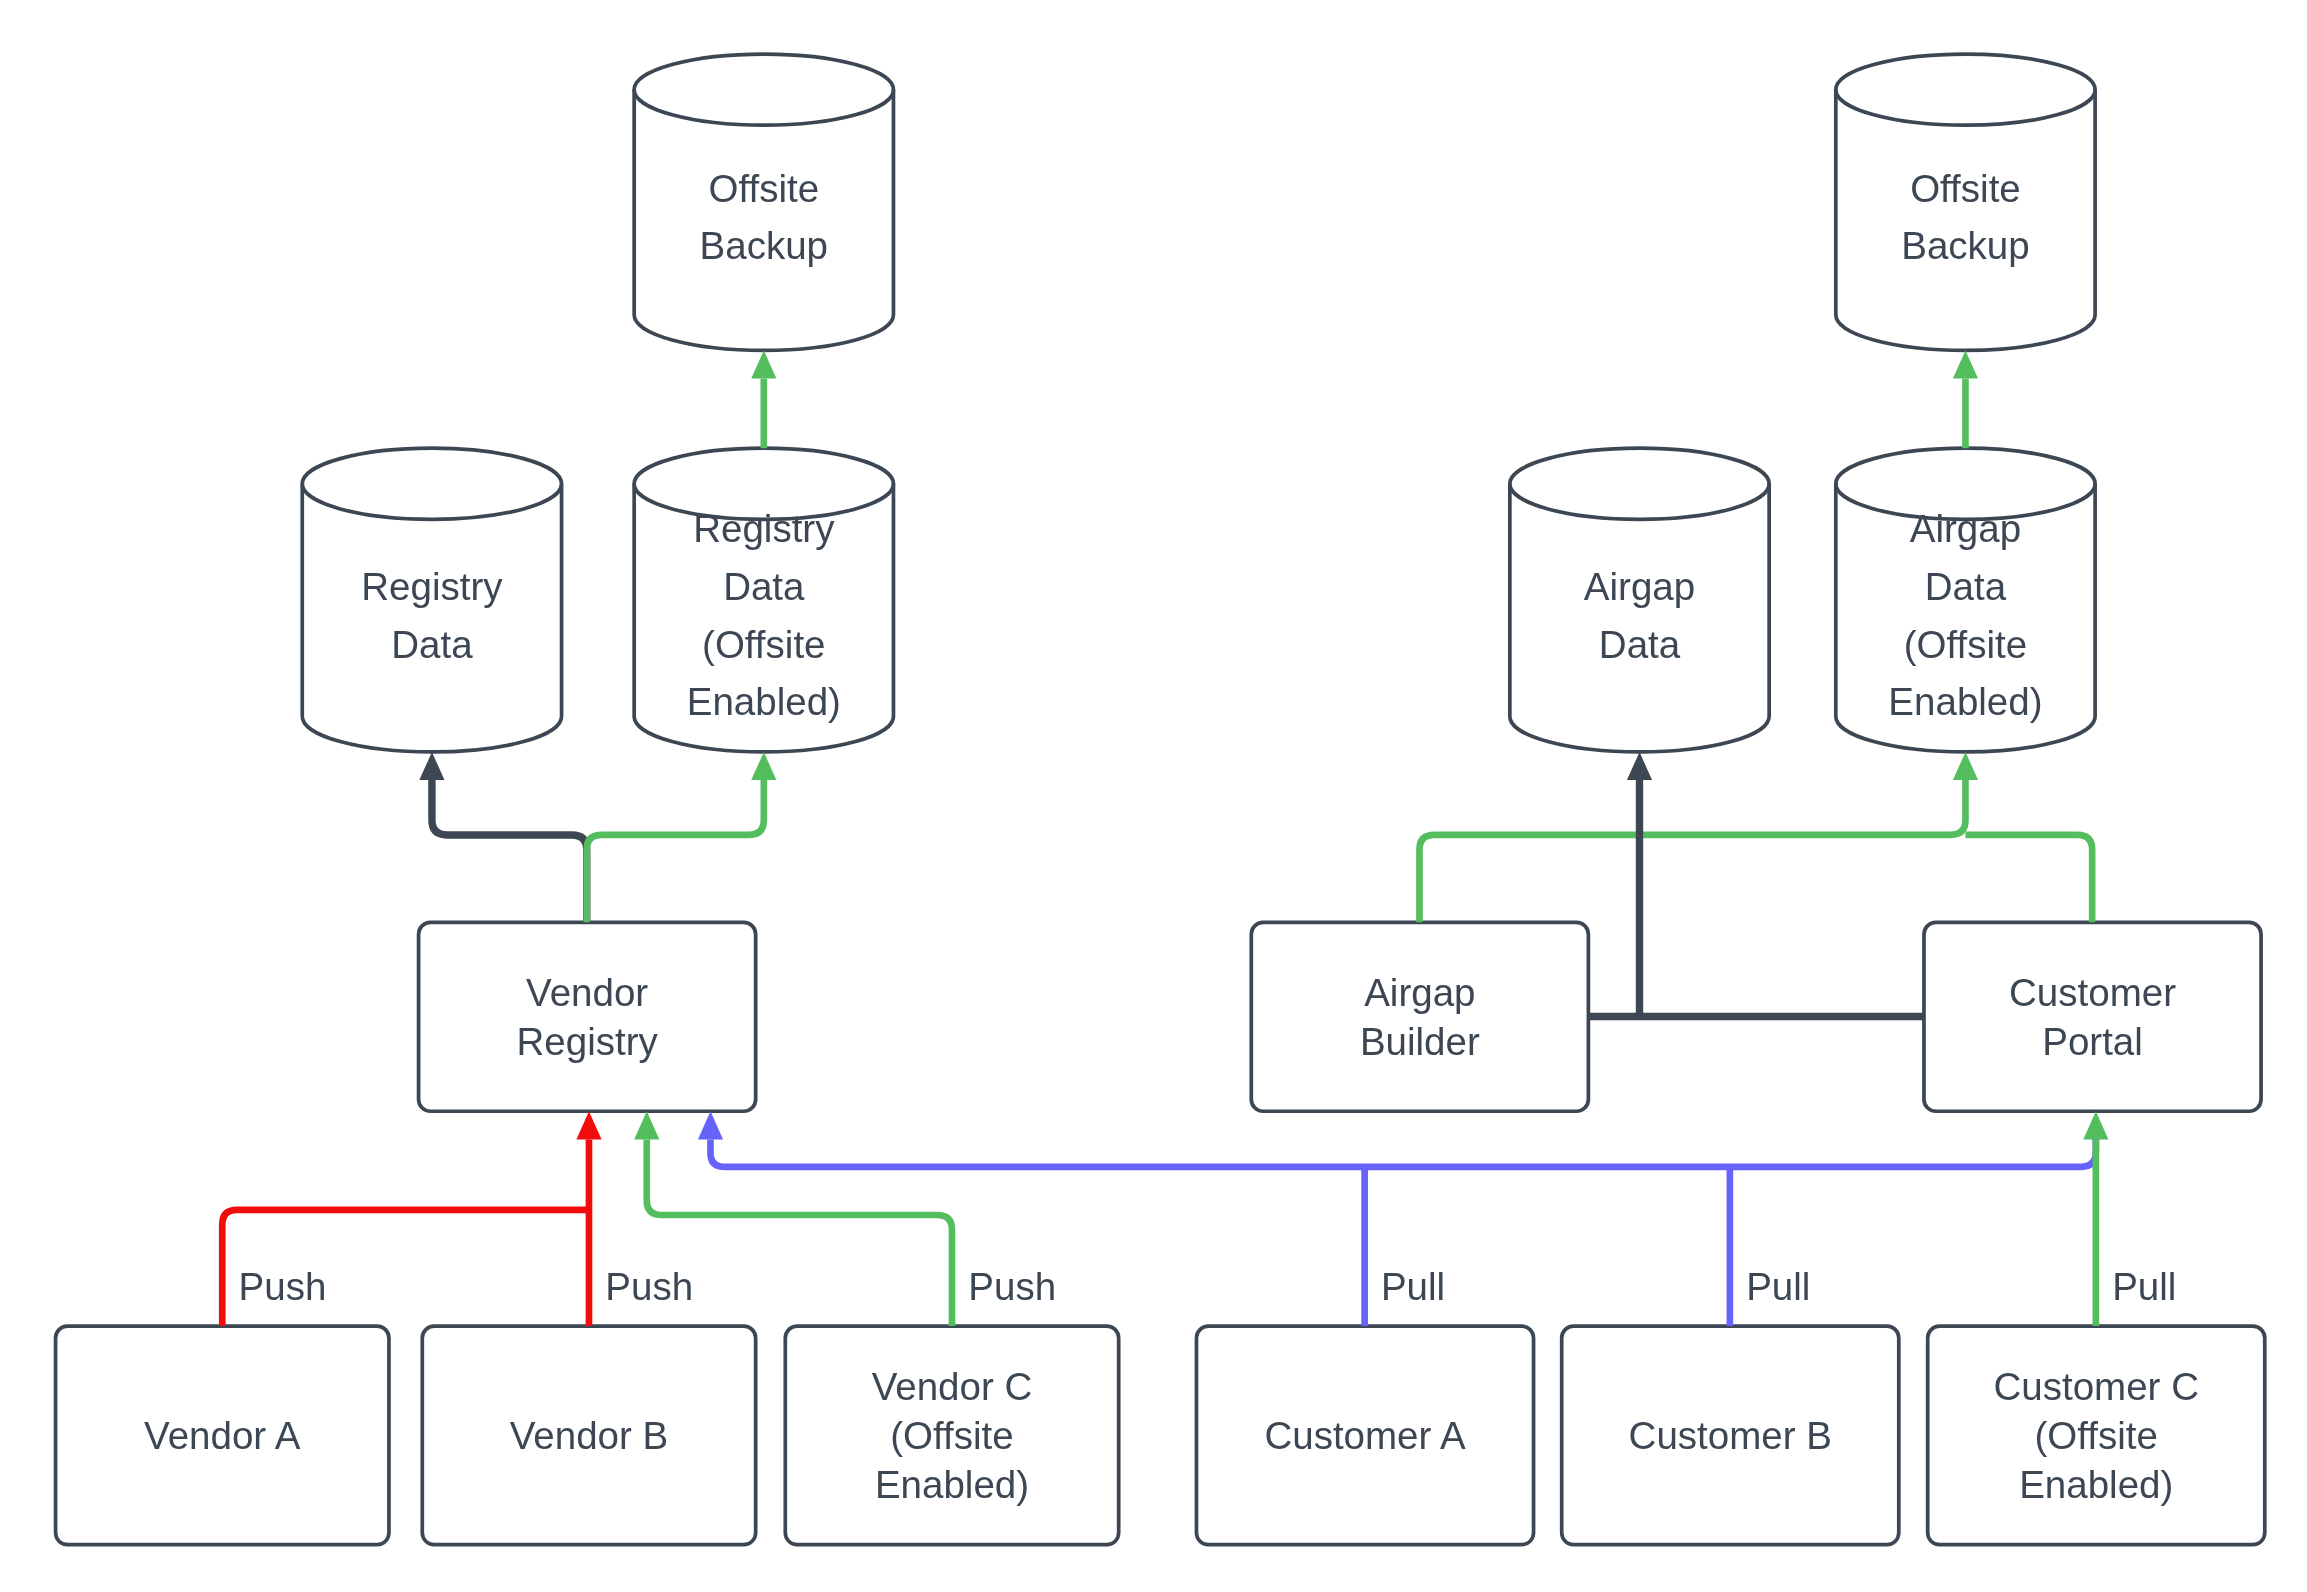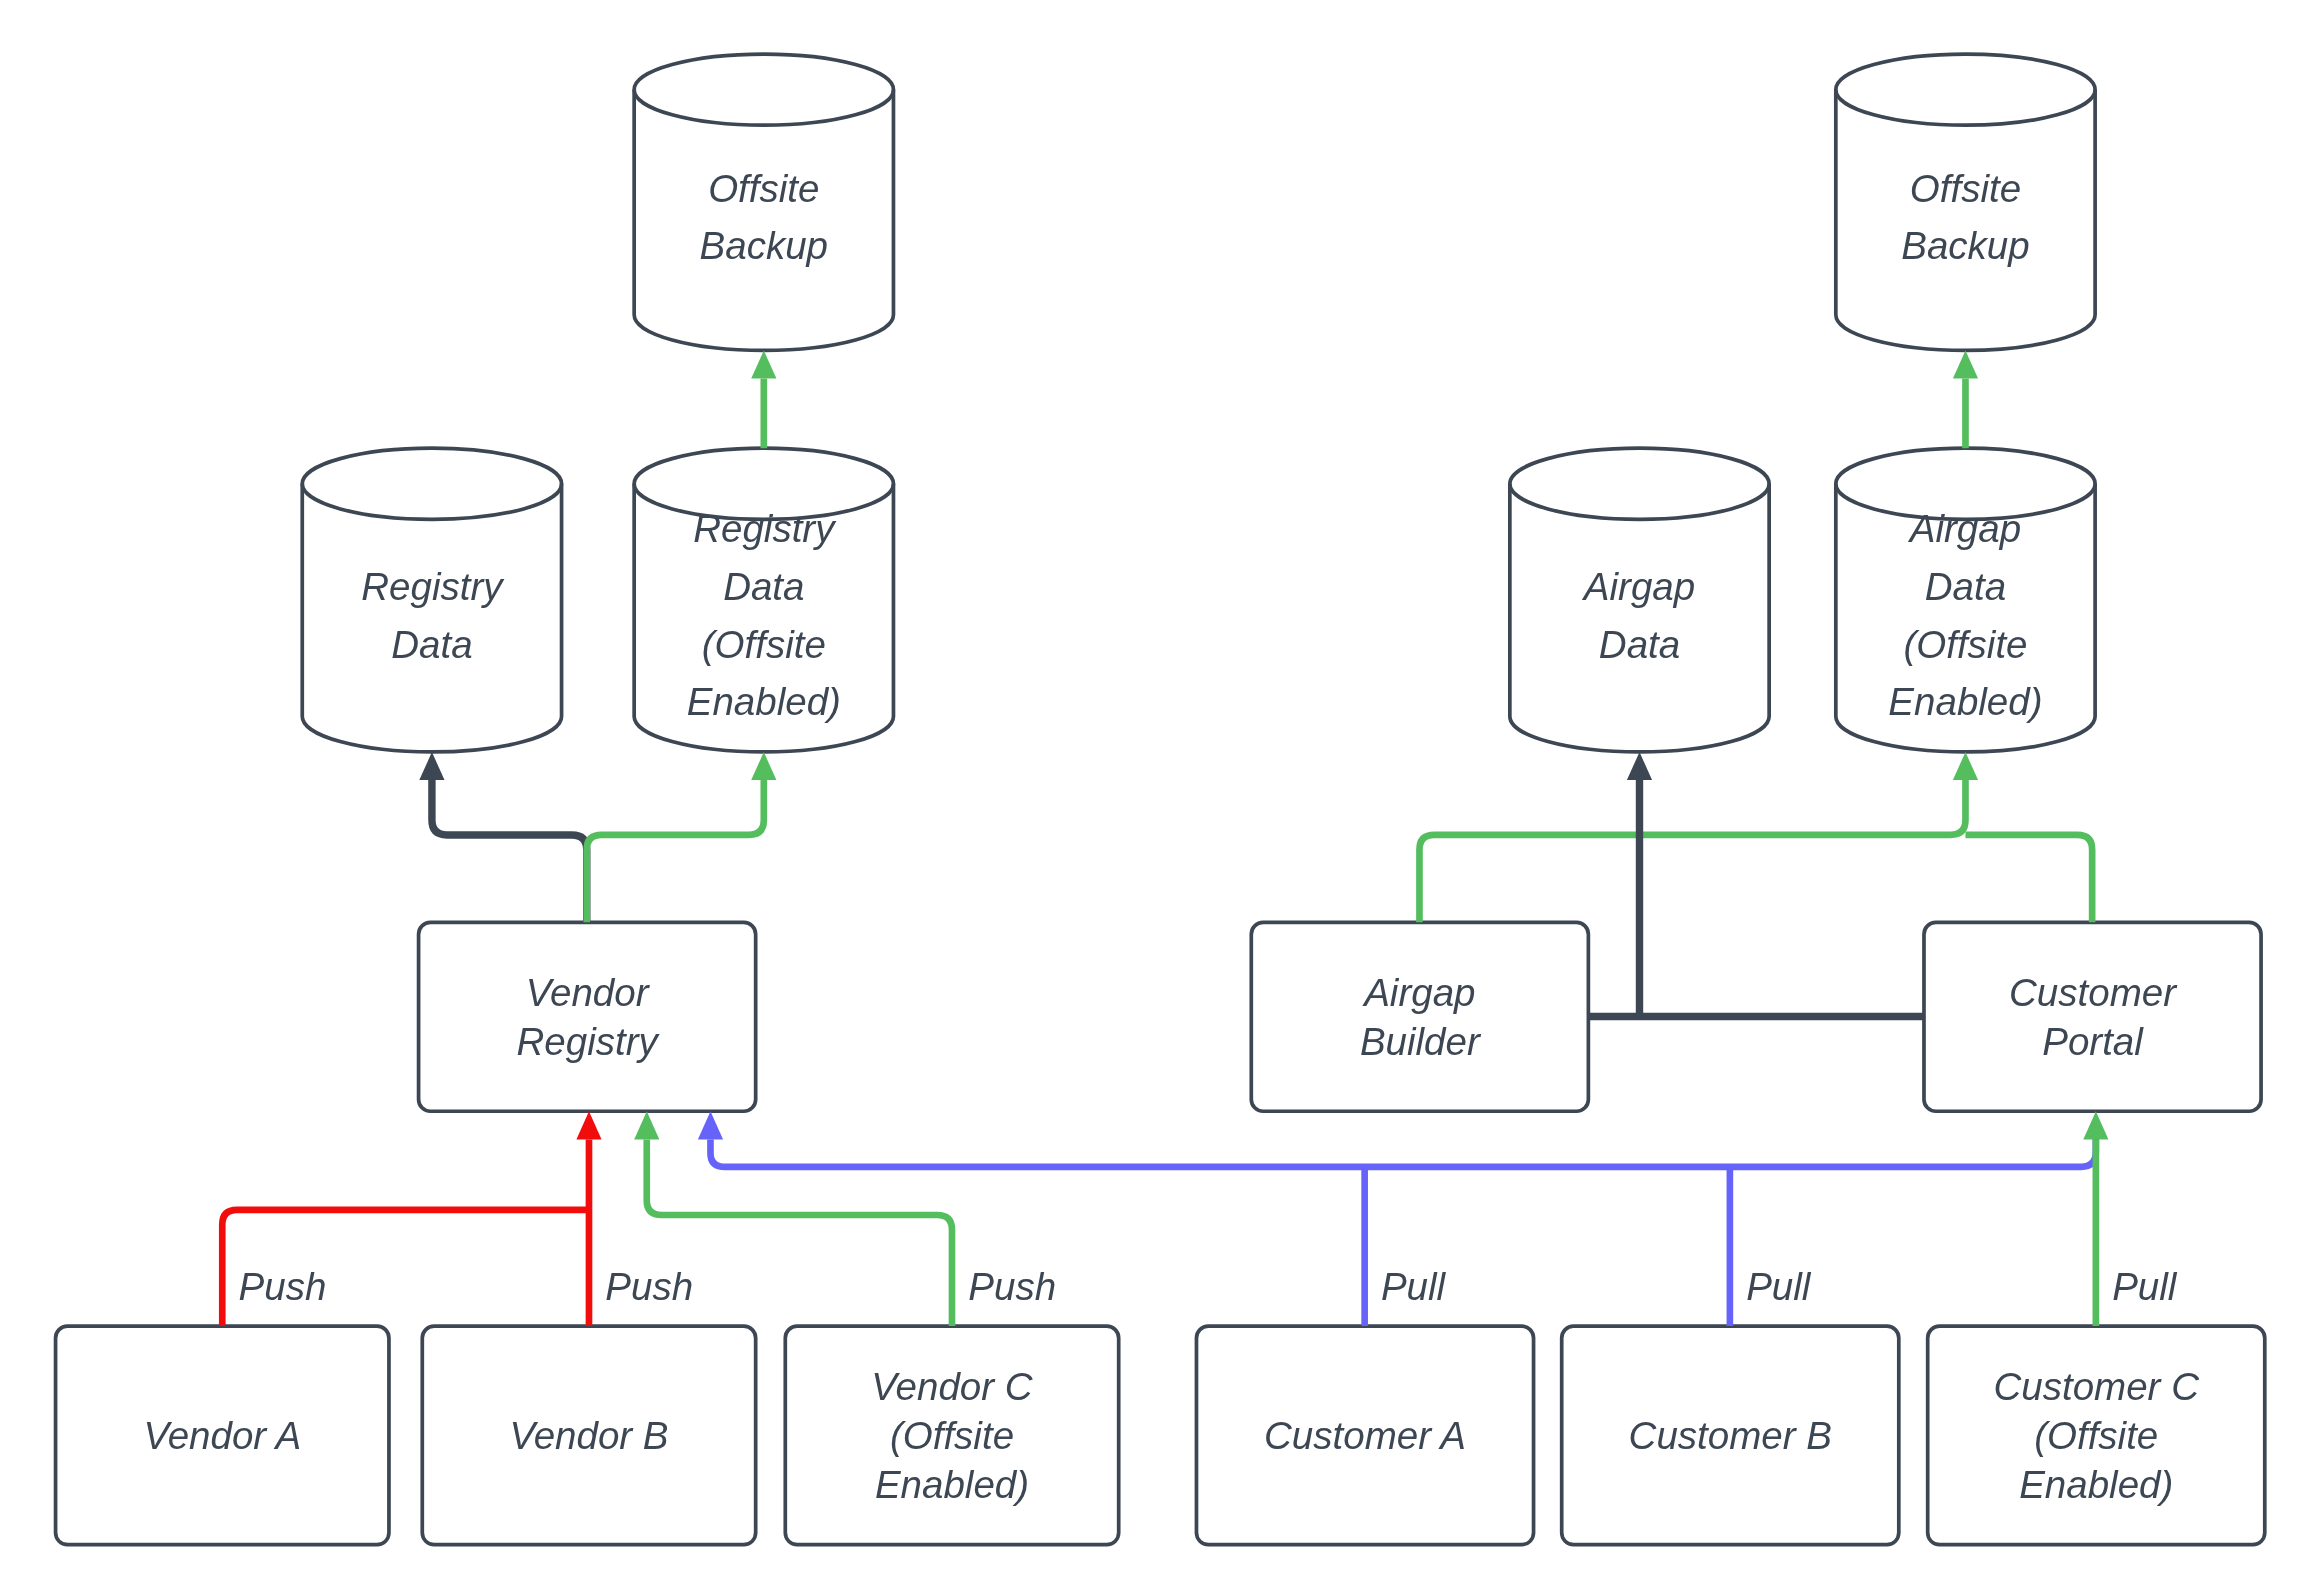--- a/index.html
+++ b/index.html
@@ -1,16 +1,16 @@
 <!DOCTYPE html>
 <html style="font-size:12px"><head>
 <meta charset="utf-8">
 <style>
   html,body{margin:0;padding:0;background:#ffffff;}
-  .frame{width:100vw;max-width:100%;font-style:italic;}
+  .frame{width:100vw;max-width:100%;}
   svg{display:block;width:100%;height:auto;background:#ffffff;}
   text,tspan{font-family:"Liberation Sans","DejaVu Sans",sans-serif;}
 </style>
 </head>
 <body>
 
 <div class="frame">
   <svg id="diagram" xmlns="http://www.w3.org/2000/svg" viewBox="0 0 3114 2149">
       <g>
         <path d="M 856 121 A 175 48 0 0 1 1206 121 L 1206 425 A 175 48 0 0 1 856 425 Z" fill="#ffffff" stroke="#3D4754" stroke-width="5" stroke-linejoin="round"></path>

